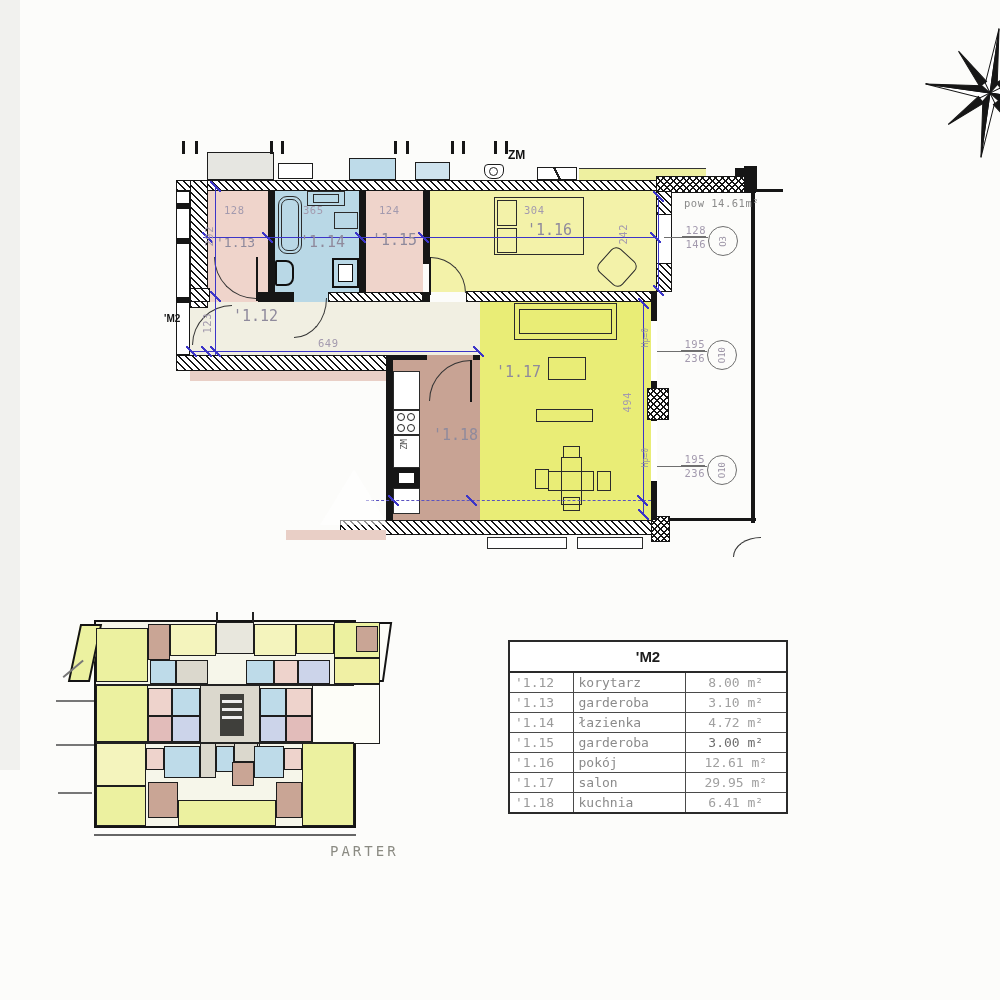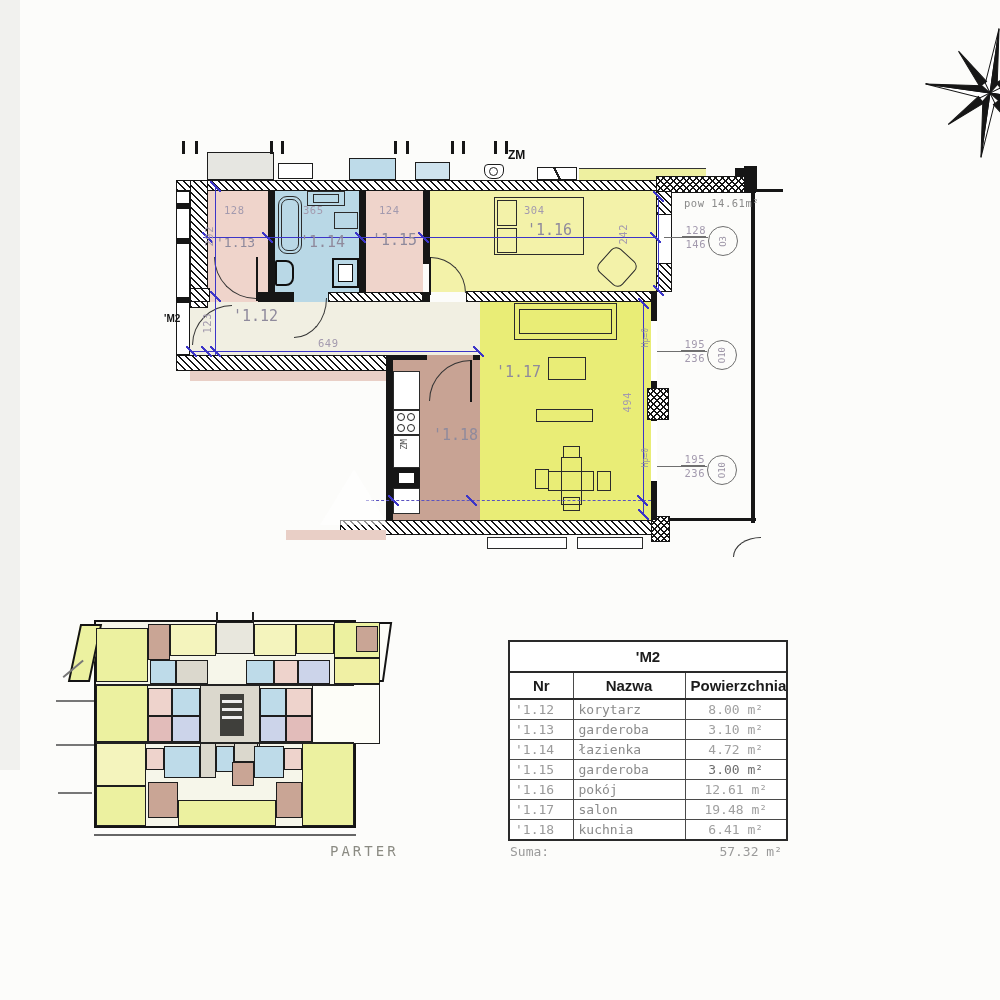--- a/index.html
+++ b/index.html
@@ -325,25 +325,20 @@
       <colgroup>
           <col style="width:64px">
           <col style="width:112px">
           <col style="width:102px">
         </colgroup>
       <tbody>
           <tr>
             <td class="ttl" colspan="3">'M2</td>
           </tr>
       <tr>
-        <th>Nr</th>
-        <th>Nazwa</th>
-        <th>Powierzchnia</th>
-      </tr>
-      <tr>
         <td class="nr">'1.12</td>
         <td>korytarz</td>
         <td class="ar"><span>8.00</span> <span>m²</span></td>
       </tr>
       <tr>
         <td class="nr">'1.13</td>
         <td>garderoba</td>
         <td class="ar"><span>3.10</span> <span>m²</span></td>
       </tr>
       <tr>
@@ -357,28 +352,24 @@
         <td class="ar" style="color:#6d6d6d"><span>3.00</span> <span>m²</span></td>
       </tr>
       <tr>
         <td class="nr">'1.16</td>
         <td>pokój</td>
         <td class="ar"><span>12.61</span> <span>m²</span></td>
       </tr>
       <tr>
         <td class="nr">'1.17</td>
         <td>salon</td>
-        <td class="ar"><span>19.48</span> <span>m²</span></td>
+        <td class="ar"><span>29.95</span> <span>m²</span></td>
       </tr>
       <tr>
         <td class="nr">'1.18</td>
         <td>kuchnia</td>
         <td class="ar"><span>6.41</span> <span>m²</span></td>
       </tr>
     </tbody>
       </table>
-    <div class="sumrow" style="display:flex;justify-content:space-between;padding:3px 4px 0 2px">
-      <span>Suma:</span>
-      <span><span>57.32</span> <span>m²</span></span>
-    </div>
   </div>
 
 </div>
 
 </body></html>

